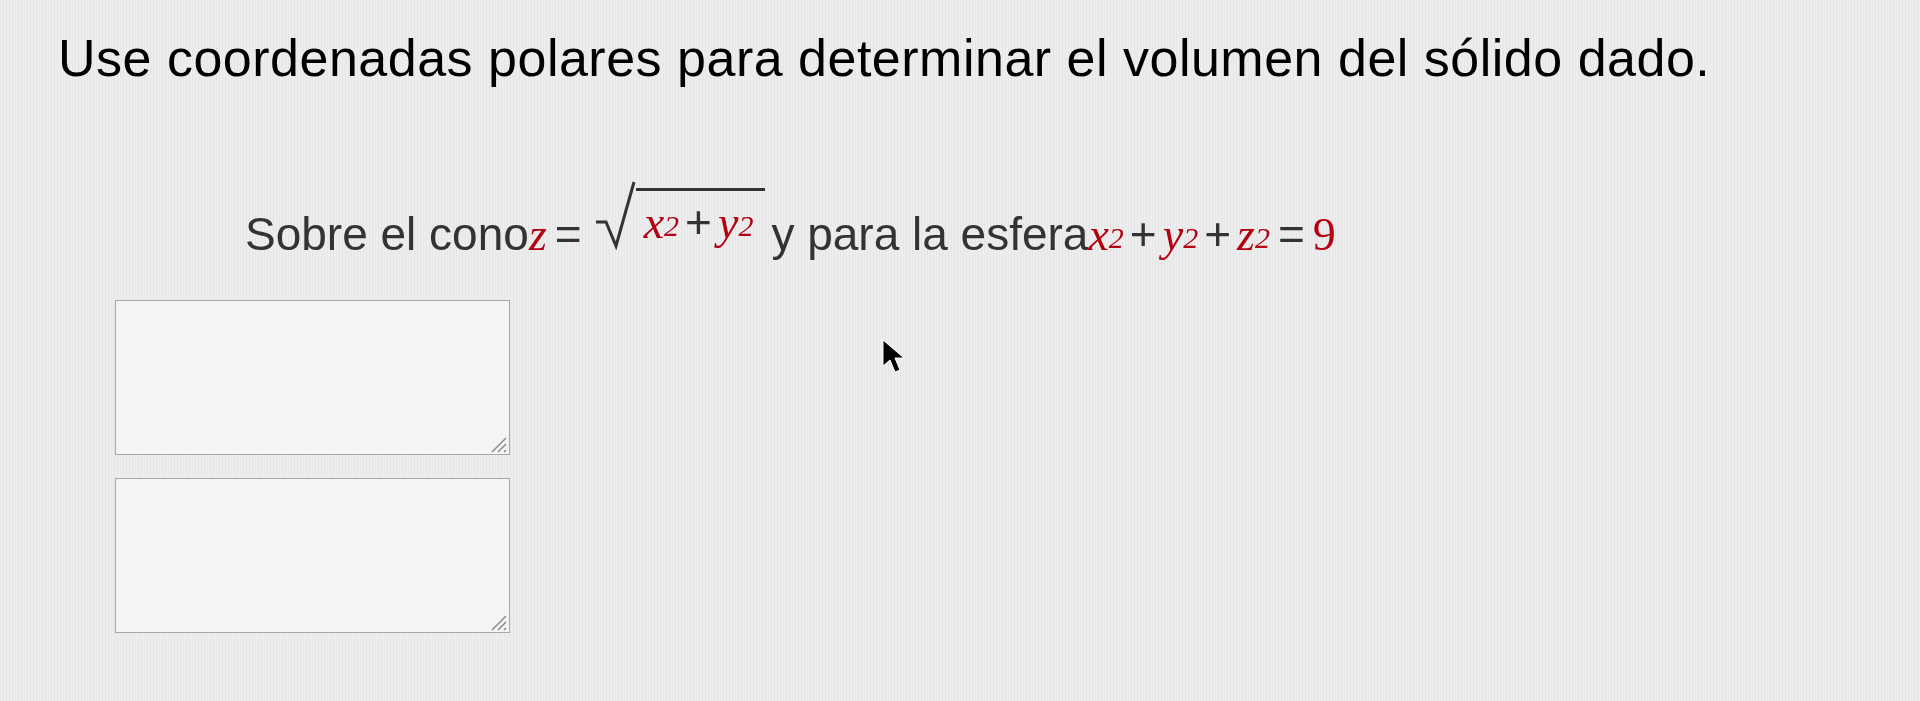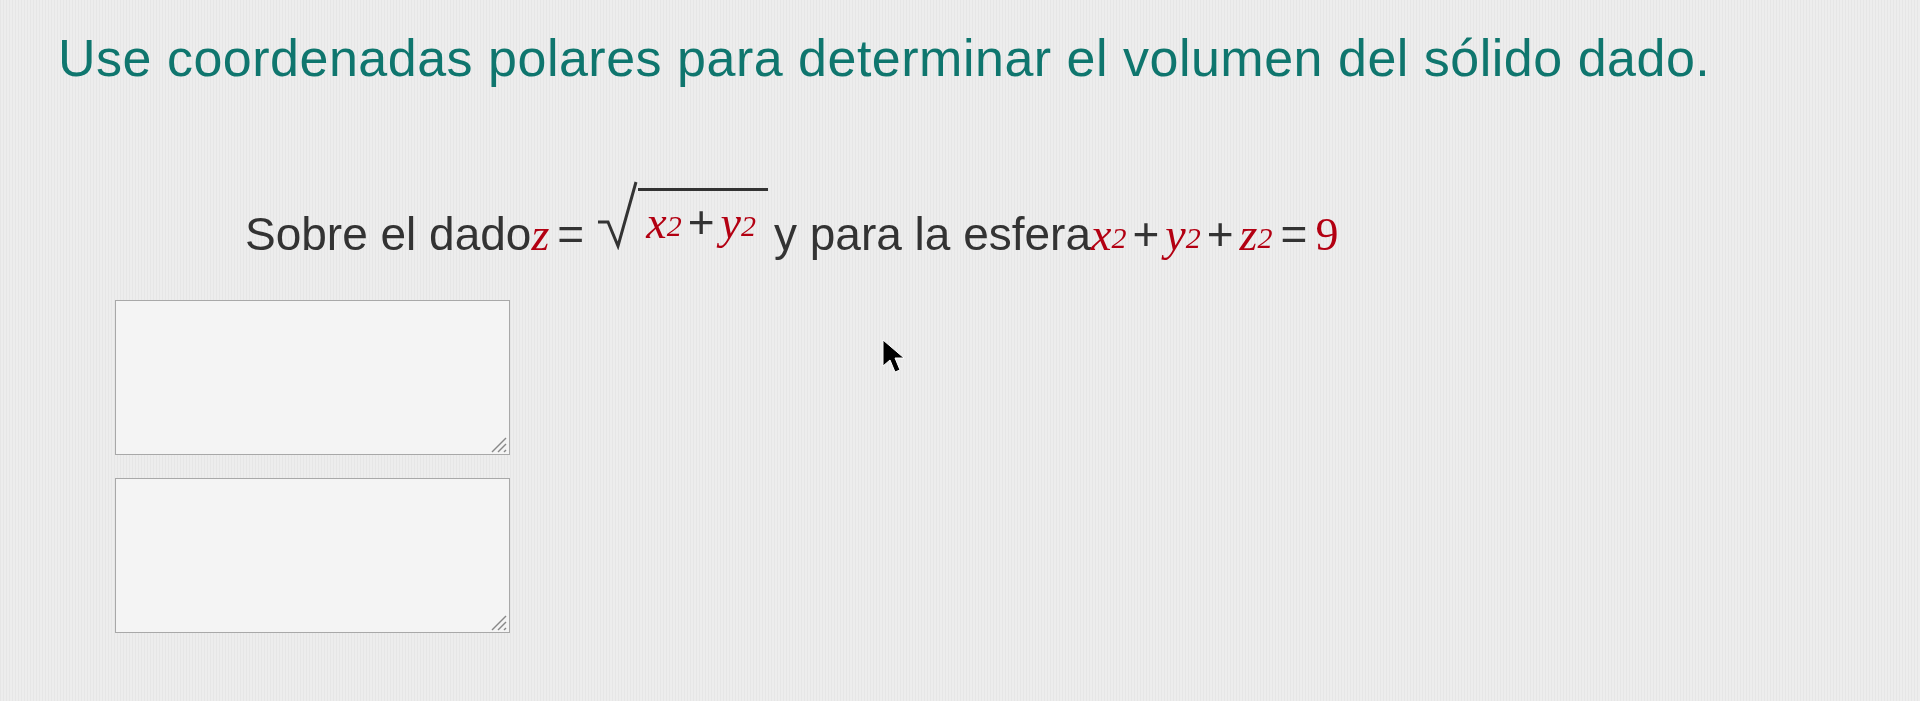--- a/index.html
+++ b/index.html
@@ -10,21 +10,21 @@
     color: #3a3a3a;
     position: relative;
     overflow: hidden;
   }
   .question-text {
     position: absolute;
     top: 28px;
     left: 58px;
     font-size: 52px;
     letter-spacing: 0.5px;
-    color: #0f766e;
+    color: #000000;
     white-space: nowrap;
   }
   .equation-line {
     position: absolute;
     top: 178px;
     left: 245px;
     font-size: 46px;
     color: #333333;
     display: flex;
     align-items: baseline;
@@ -76,21 +76,21 @@
     width: 28px;
     height: 38px;
   }
 </style>
 </head>
 <body>
 
 <div class="question-text">Use coordenadas polares para determinar el volumen del sólido dado.</div>
 
 <div class="equation-line">
-  <span>Sobre el dado </span>
+  <span>Sobre el cono </span>
   <span class="var">z</span>
   <span class="eq">=</span>
 
   <span class="sqrt-wrap">
     <svg class="radical-svg" width="42" height="72" viewBox="0 0 42 72">
       <path d="M2 44 L12 44 L22 68 L40 4" fill="none" stroke="#333333" stroke-width="3" stroke-linejoin="miter"></path>
     </svg>
     <span class="radicand">
       <span class="var">x</span>
       <span class="var sup">2</span>

